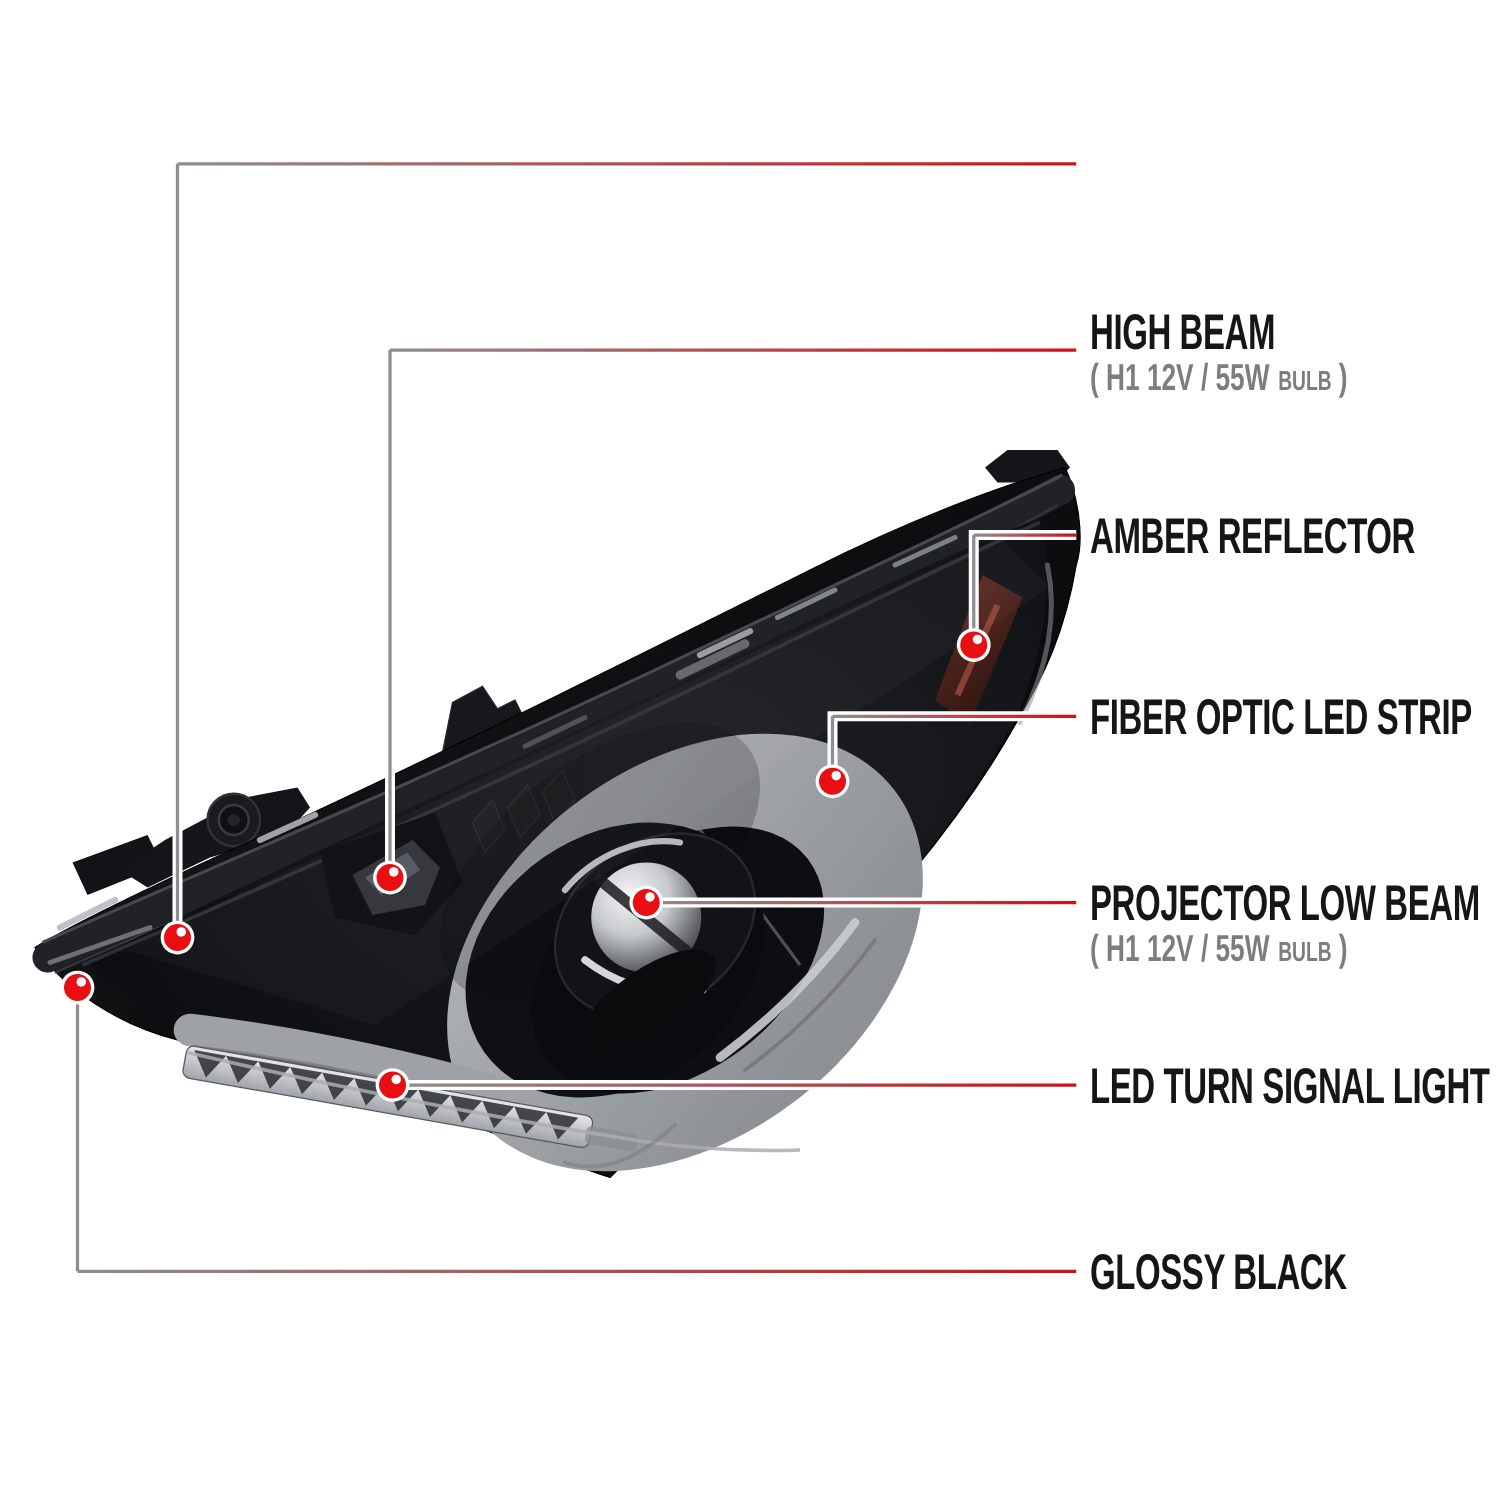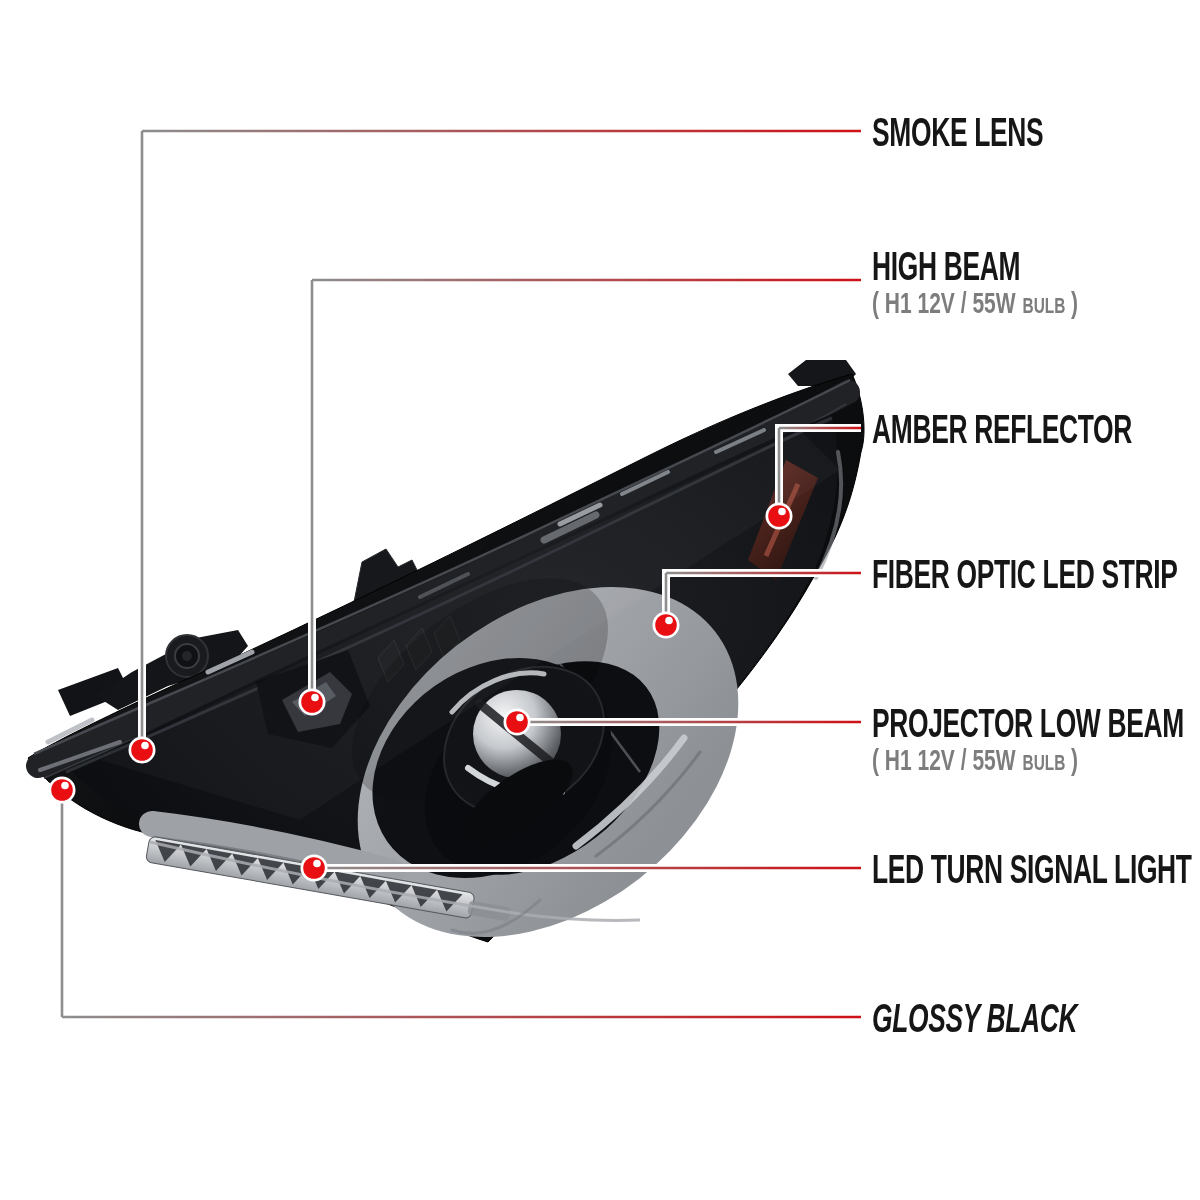--- a/index.html
+++ b/index.html
@@ -245,23 +245,20 @@
           <circle cx="317" cy="863.5" r="3.8" fill="#ffffff"></circle>
         </g>
         <g>
           <circle cx="62" cy="790" r="13.5" fill="#ffffff"></circle>
           <circle cx="62" cy="790" r="10.8" fill="#e80e12"></circle>
           <circle cx="65" cy="785.5" r="3.8" fill="#ffffff"></circle>
         </g>
       </g>
 </svg>
 
-<div class="callout-label" style="top: 112px; left: 872px;">
-  <span class="main">SMOKE LENS</span>
-</div>
 <div class="callout-label" style="top: 246px; left: 872px;">
   <span class="main">HIGH BEAM</span>
   <div class="sub-row">
     <span class="sub"><span>( H1 12V / 55W</span><span class="small">BULB</span><span>)</span></span>
   </div>
 </div>
 <div class="callout-label" style="top: 409px; left: 872px;">
   <span class="main">AMBER REFLECTOR</span>
 </div>
 <div class="callout-label" style="top: 554px; left: 872px;">
@@ -269,17 +266,17 @@
 </div>
 <div class="callout-label" style="top: 703px; left: 872px;">
   <span class="main">PROJECTOR LOW BEAM</span>
   <div class="sub-row">
     <span class="sub"><span>( H1 12V / 55W</span><span class="small">BULB</span><span>)</span></span>
   </div>
 </div>
 <div class="callout-label" style="top: 849px; left: 872px;">
   <span class="main">LED TURN SIGNAL LIGHT</span>
 </div>
-<div class="callout-label" style="top: 998px; left: 872px; font-style: italic;">
+<div class="callout-label" style="top: 998px; left: 872px;">
   <span class="main">GLOSSY BLACK</span>
 </div>
 
 </div>
 
 </body></html>

